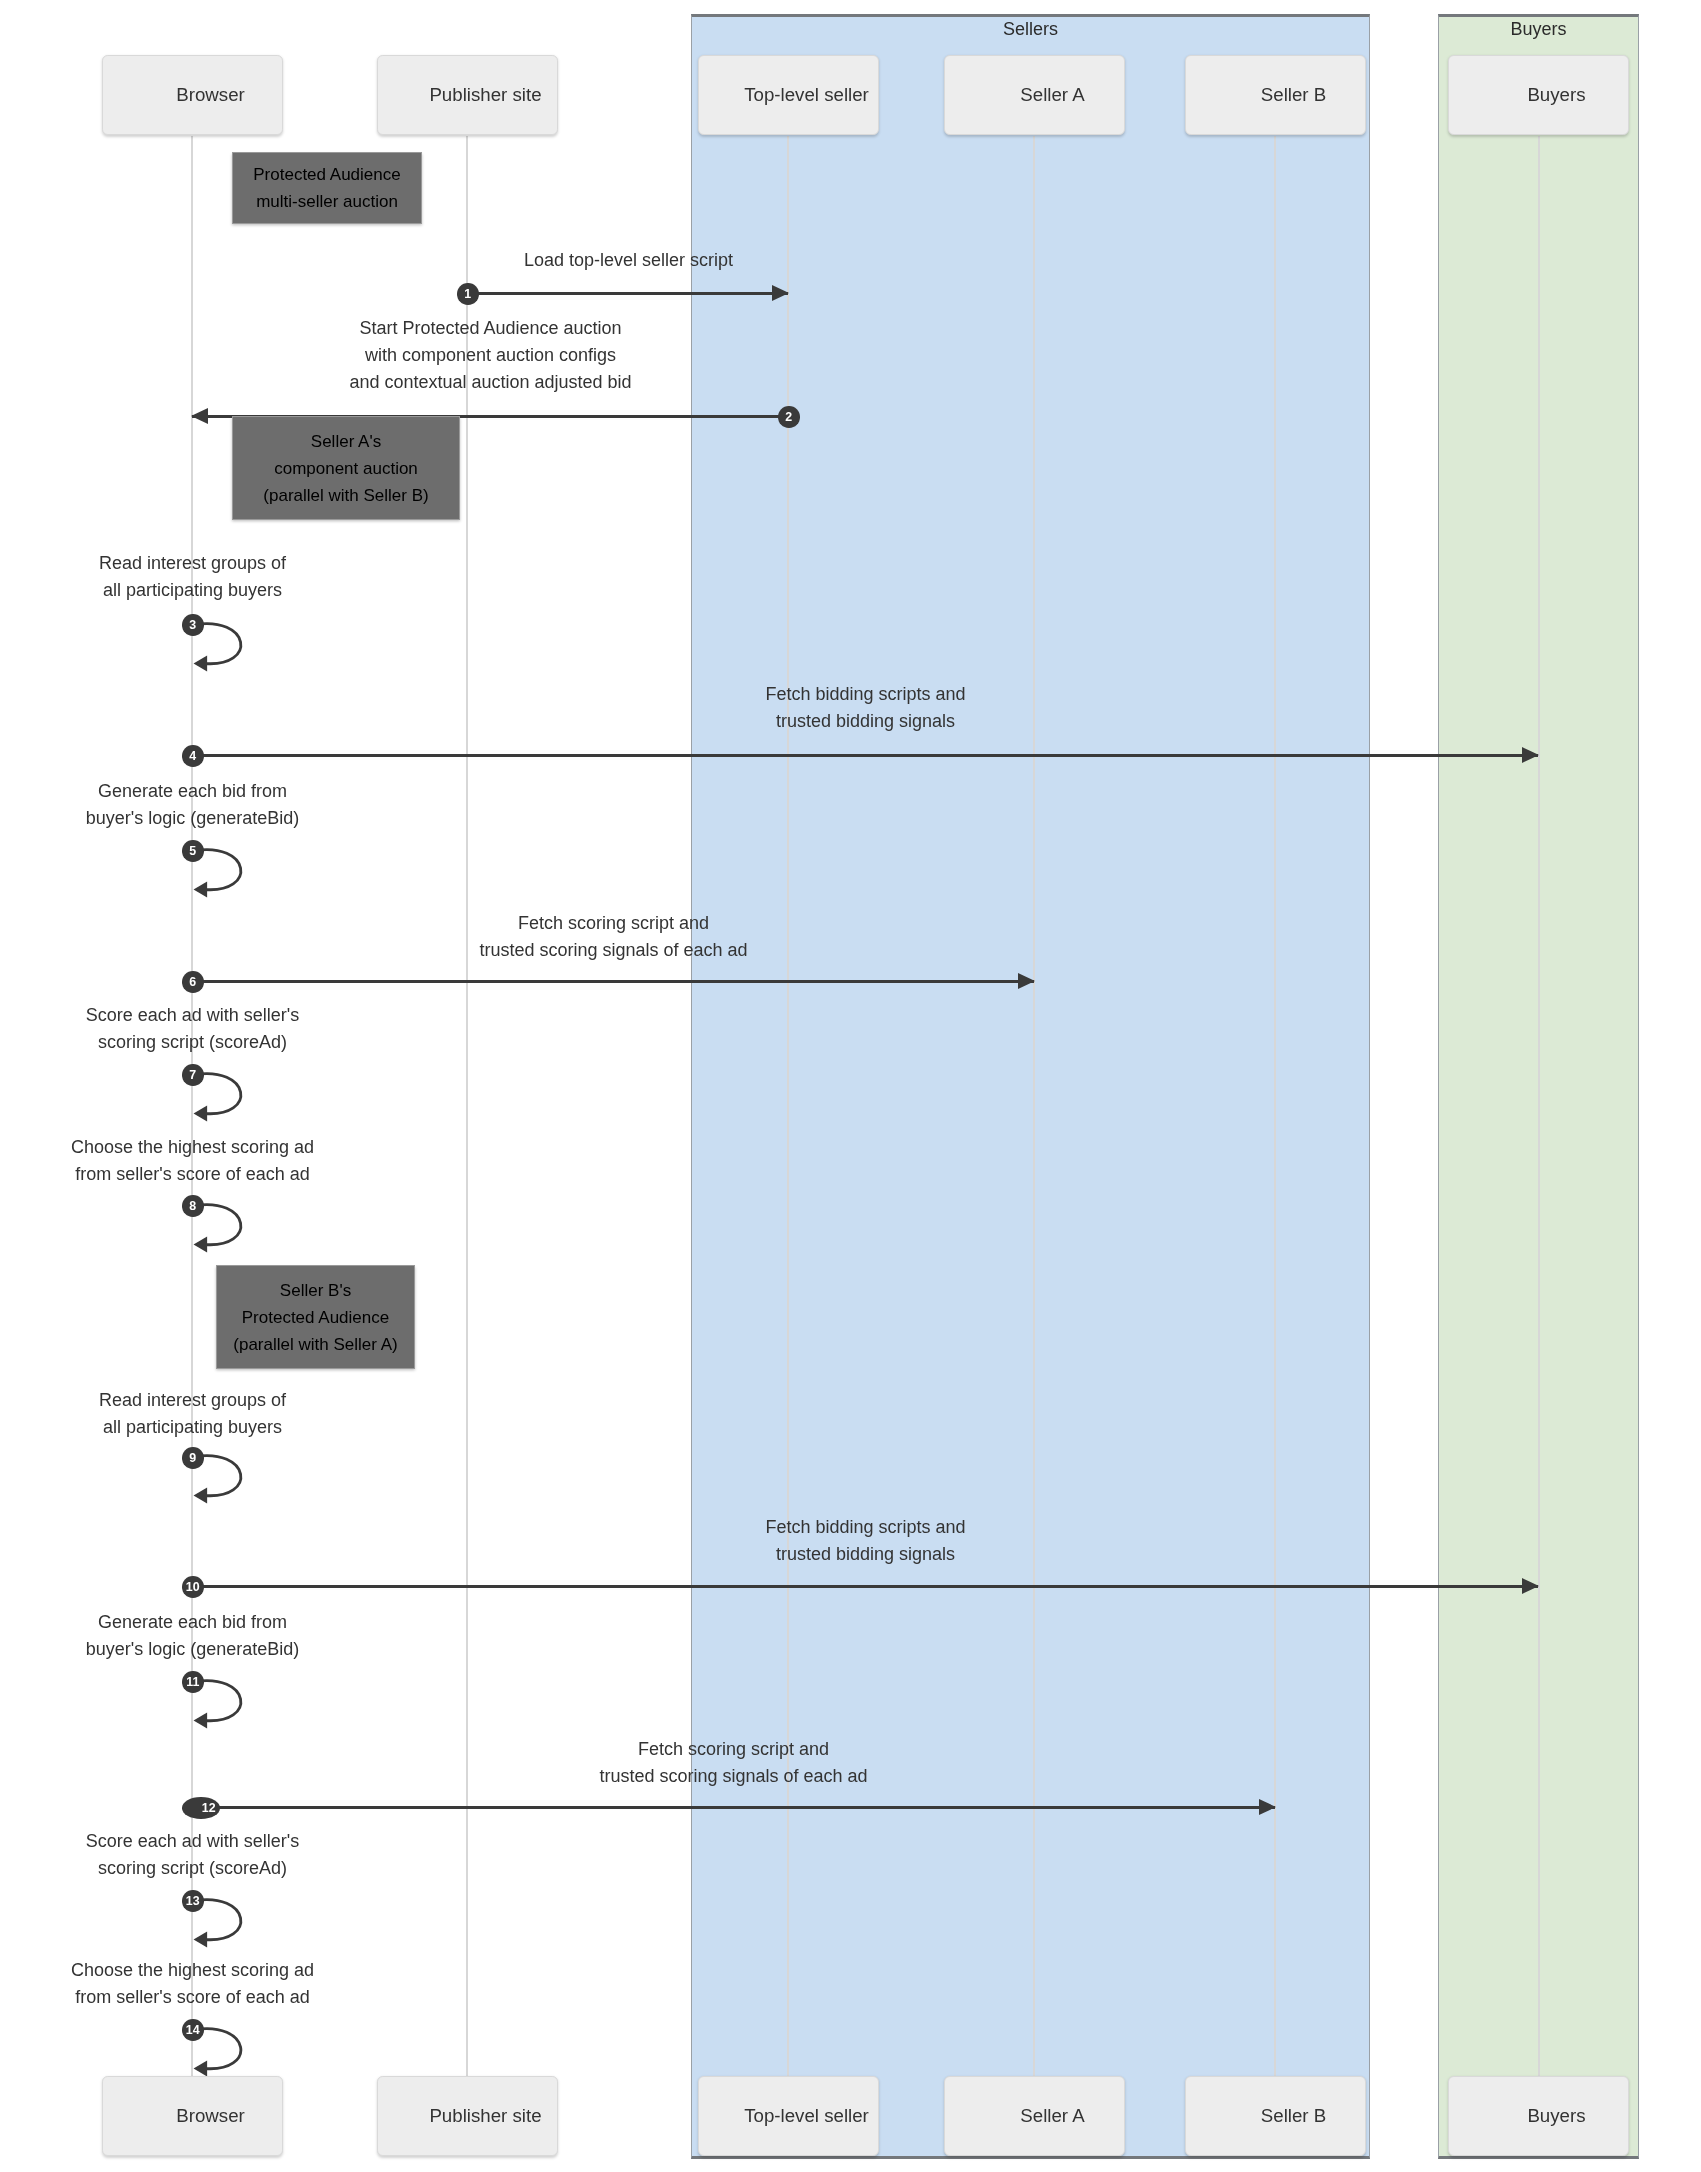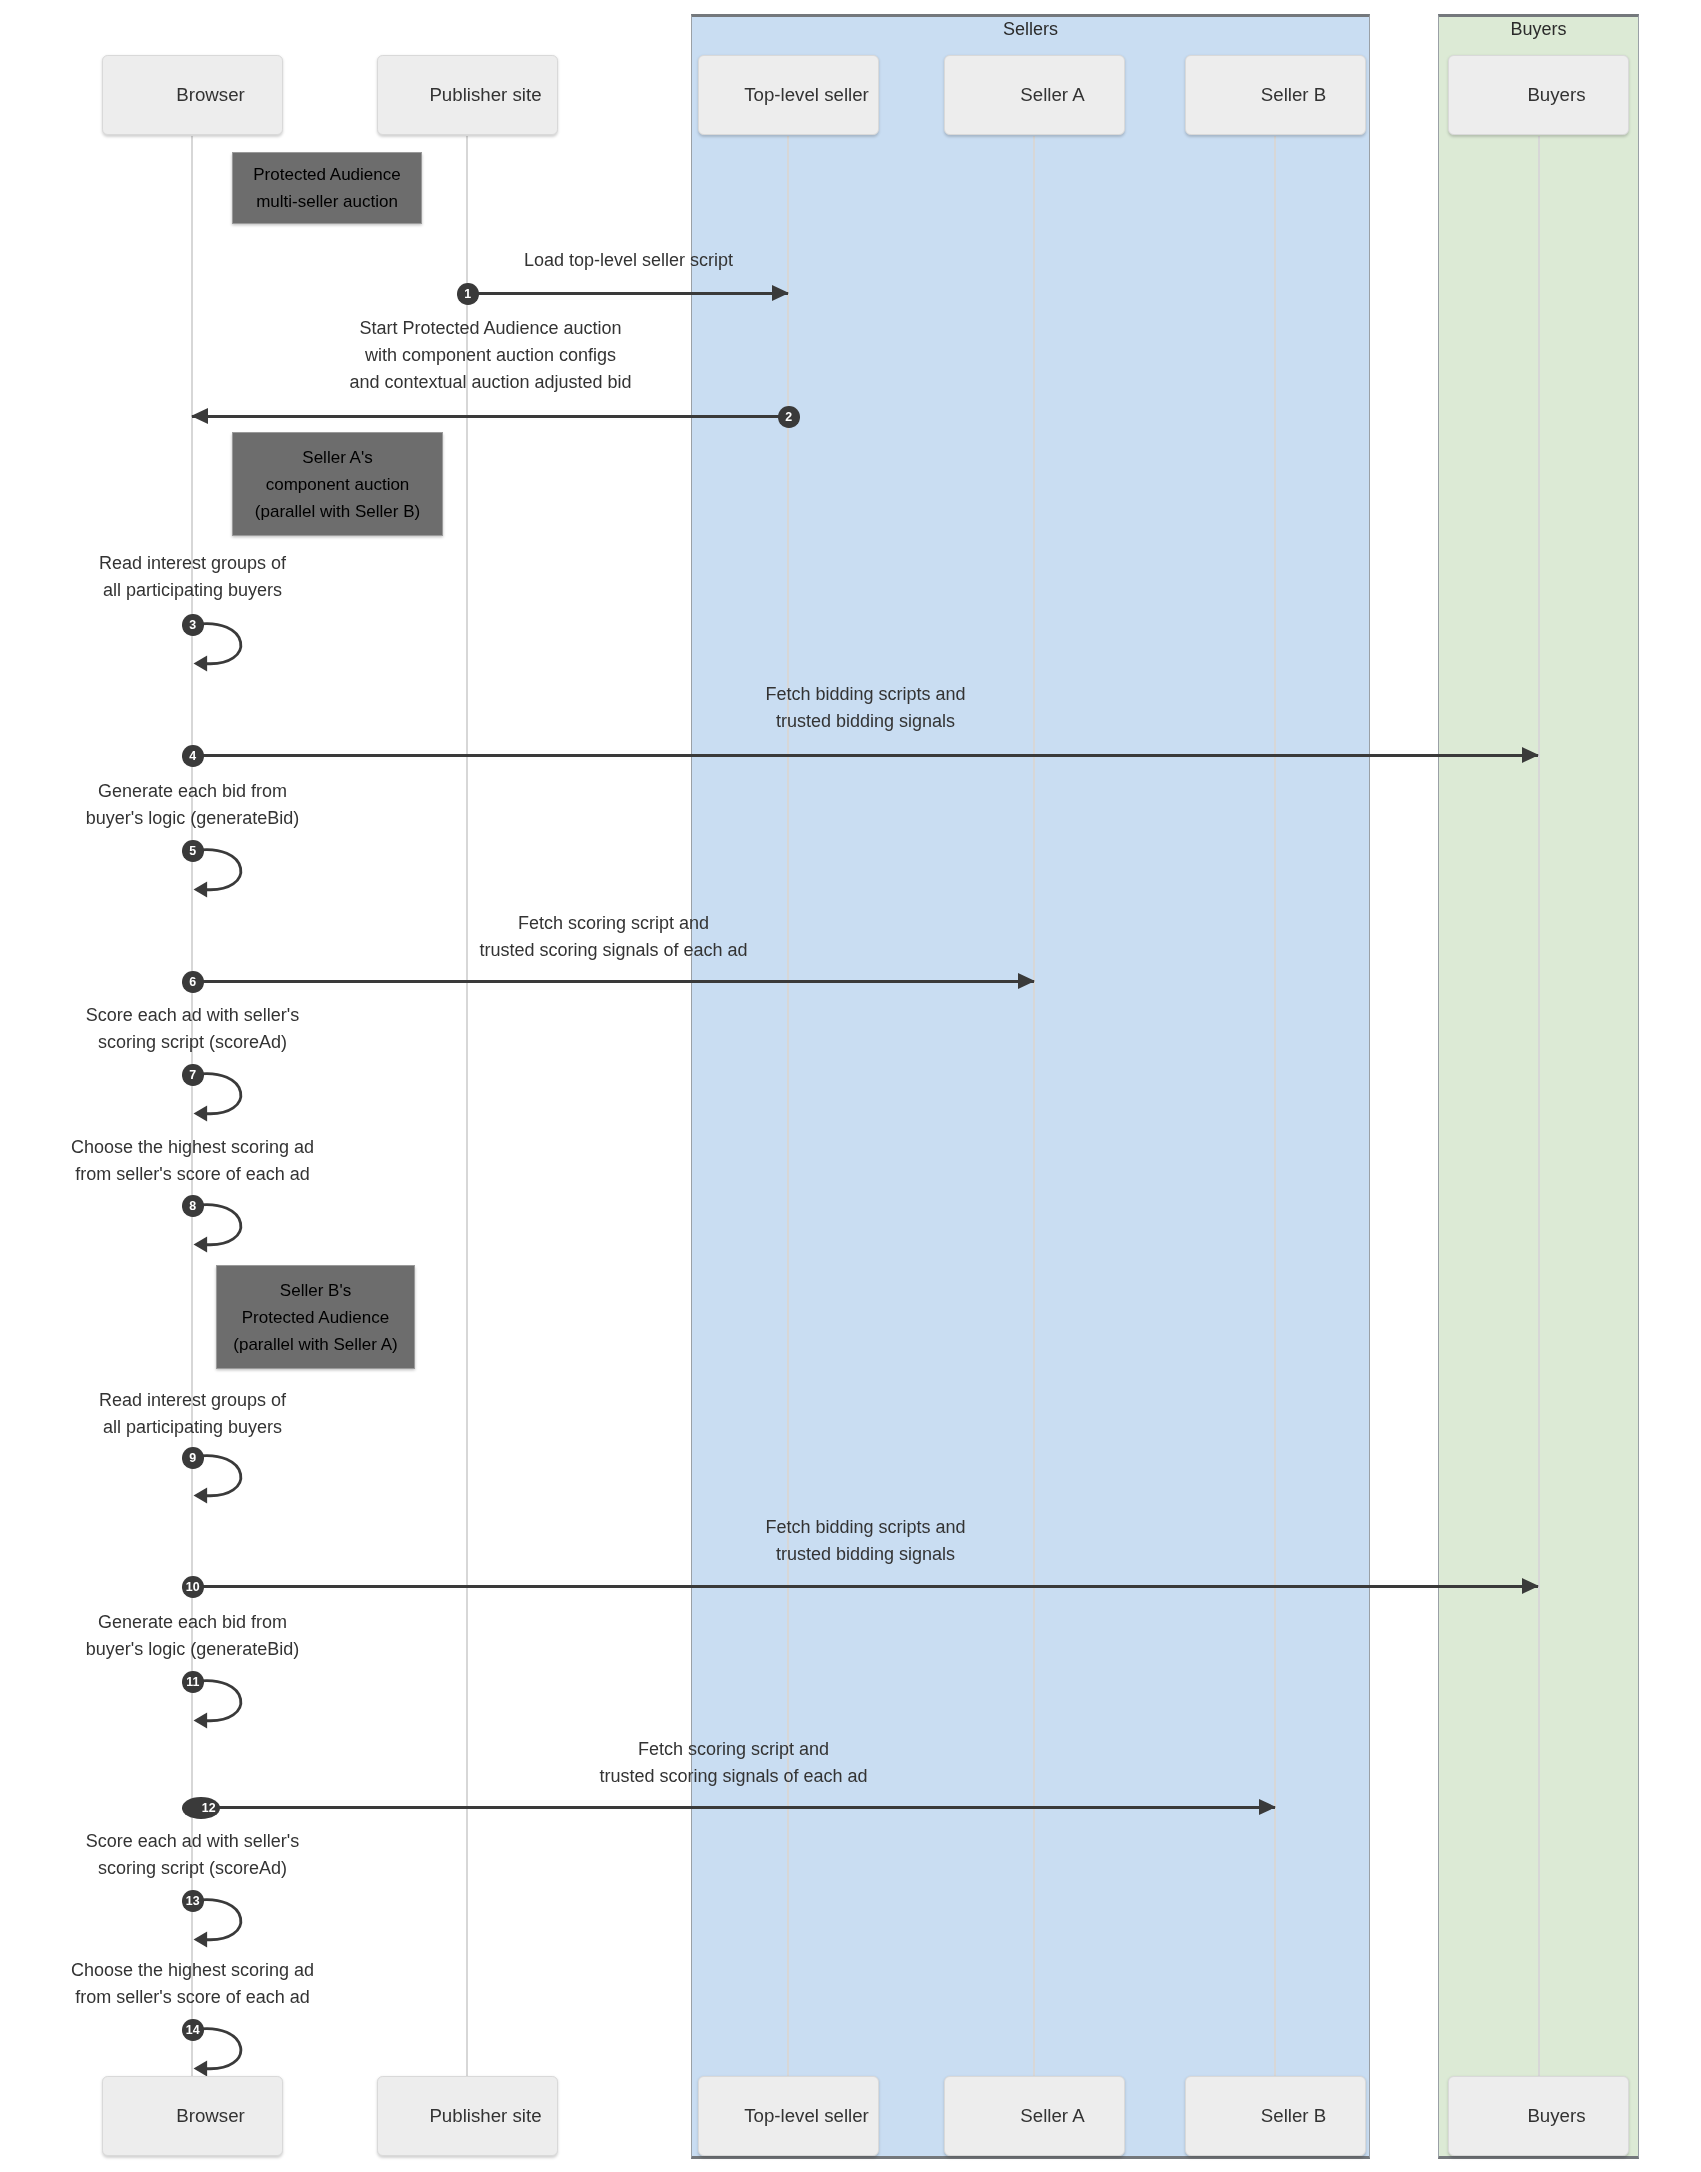--- a/index.html
+++ b/index.html
@@ -49,21 +49,21 @@
 
   <div class="box" style="left:102px;top:55px;">Browser</div>
   <div class="box" style="left:377px;top:55px;">Publisher site</div>
   <div class="box" style="left:698px;top:55px;">Top-level seller</div>
   <div class="box" style="left:944px;top:55px;">Seller A</div>
   <div class="box" style="left:1185px;top:55px;">Seller B</div>
   <div class="box" style="left:1448px;top:55px;">Buyers</div>
 
   <div class="note" style="left:232px;top:152px;width:190px;height:72px;">Protected Audience
 multi-seller auction</div>
-  <div class="note" style="left:232px;top:432px;width:211px;height:104px;">Seller A's
+  <div class="note" style="left:232px;top:416px;width:228px;height:104px;">Seller A's
 component auction
 (parallel with Seller B)</div>
   <div class="note" style="left:216px;top:1265px;width:199px;height:104px;">Seller B's
 Protected Audience
 (parallel with Seller A)</div>
 
   <div class="mlabel" style="left:402px;top:247px;">Load top-level seller script</div>
   <div class="arrow" style="left:467px;top:292px;width:321px;">
       <span class="head-r"></span>
     </div>

